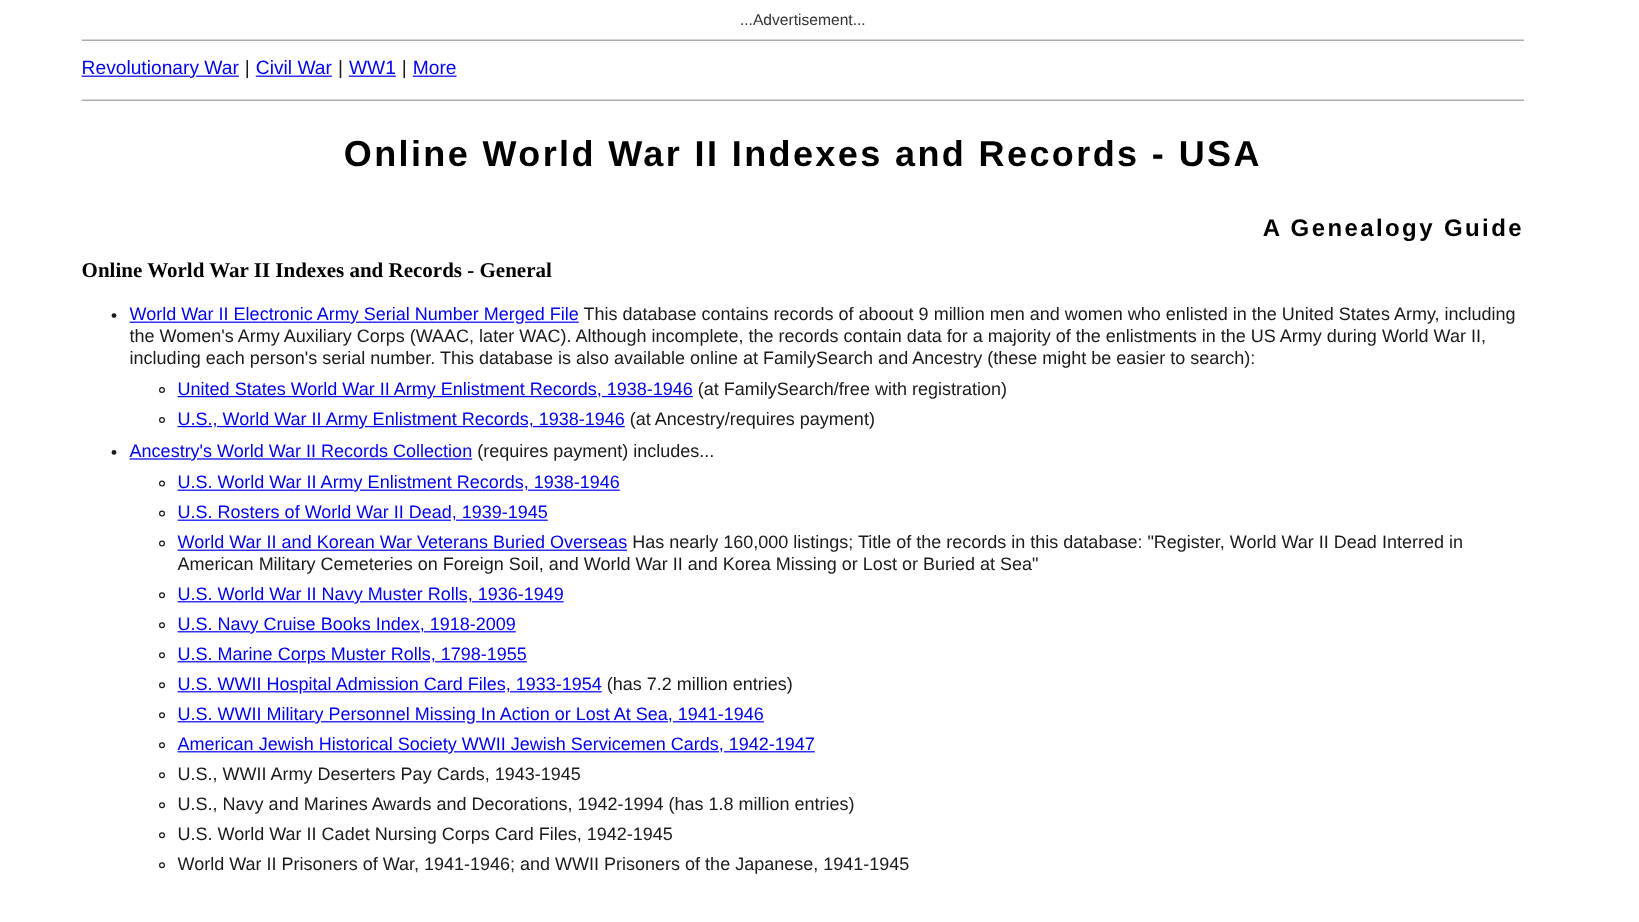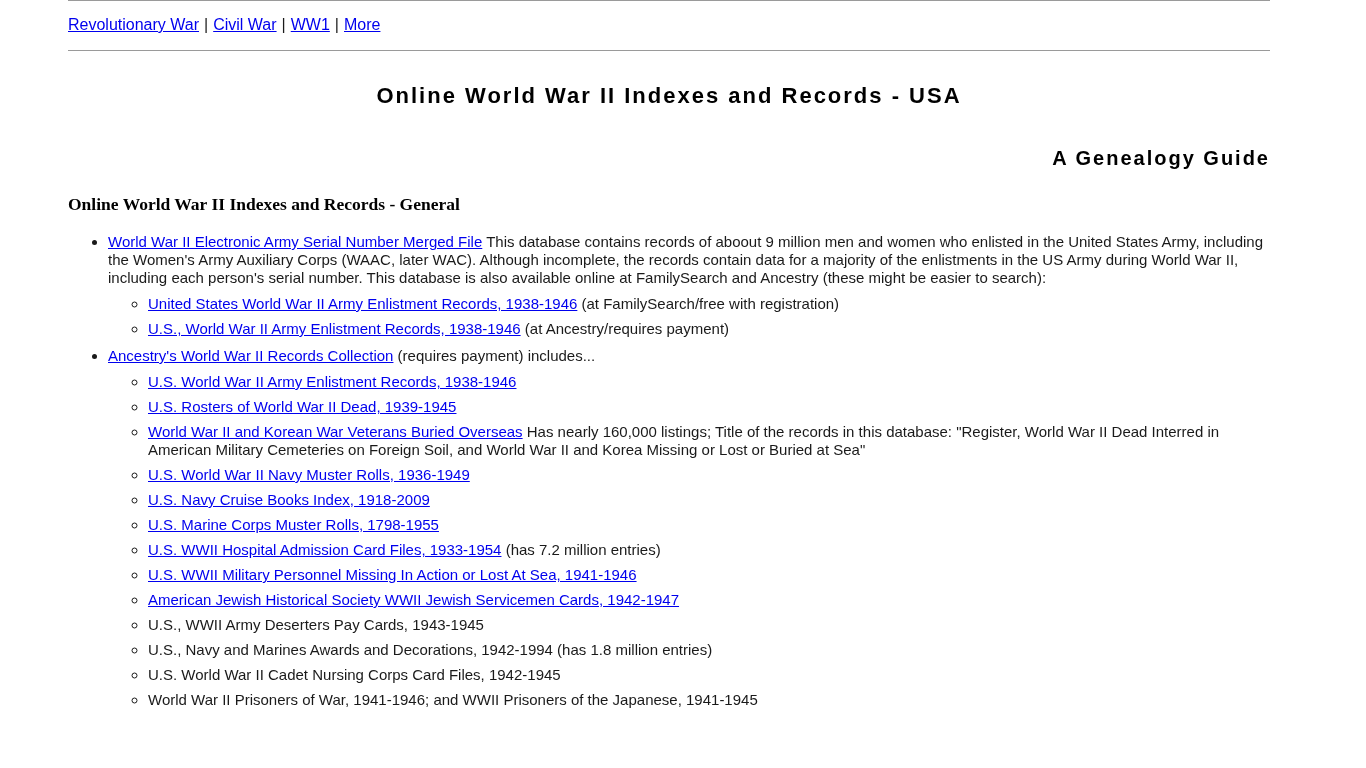--- a/index.html
+++ b/index.html
@@ -16,46 +16,47 @@
     padding:9px 0 8px; color:#333333;
   }
   hr { border:none; border-top:1px solid var(--rule-color); margin:0; height:0; }
   .nav {
     text-align:left; font-size:16px; line-height:20px;
     padding:14px 0 15px;
   }
   .nav .sep { color:#1a1a1a; margin:0 5px; }
   a { color:var(--link-color); text-decoration:underline; cursor:pointer; }
   h1 {
-    text-align:center; font-size:22px; line-height:36px;
+    text-align:center; font-size:30px; line-height:36px;
     margin:27px 0 0; font-weight:bold; letter-spacing:2px; color:#000;
   }
   h2 {
     text-align:right; font-size:20px; line-height:24px;
     margin:32px 0 0; font-weight:bold; letter-spacing:2px; color:#000;
   }
   h3 {
     font-family:"Liberation Serif","DejaVu Serif",serif;
-    font-size:17.5px; line-height:20px; margin:24px 0 0;
+    font-size:17.5px; line-height:20px; margin:12px 0 0;
     font-weight:bold; color:#000;
   }
   ul.main {
     margin:19px 0 16px; padding-left:40px;
     font-size:15px; line-height:18px; list-style:disc outside;
   }
   ul.main li { margin:0 0 7px; }
   ul.nested {
     margin:8px 0 9px; padding-left:40px; list-style:circle outside;
   }
 </style>
 </head>
 <body>
 
 <div class="page">
 
+  <div class="ad">...Advertisement...</div>
 
   <hr>
 
   <div class="nav">
     <a href="#">Revolutionary War</a><span class="sep">|</span><a href="#">Civil War</a><span class="sep">|</span><a href="#">WW1</a><span class="sep">|</span><a href="#">More</a>
   </div>
 
   <hr>
 
   <h1>Online World War II Indexes and Records - USA</h1>

